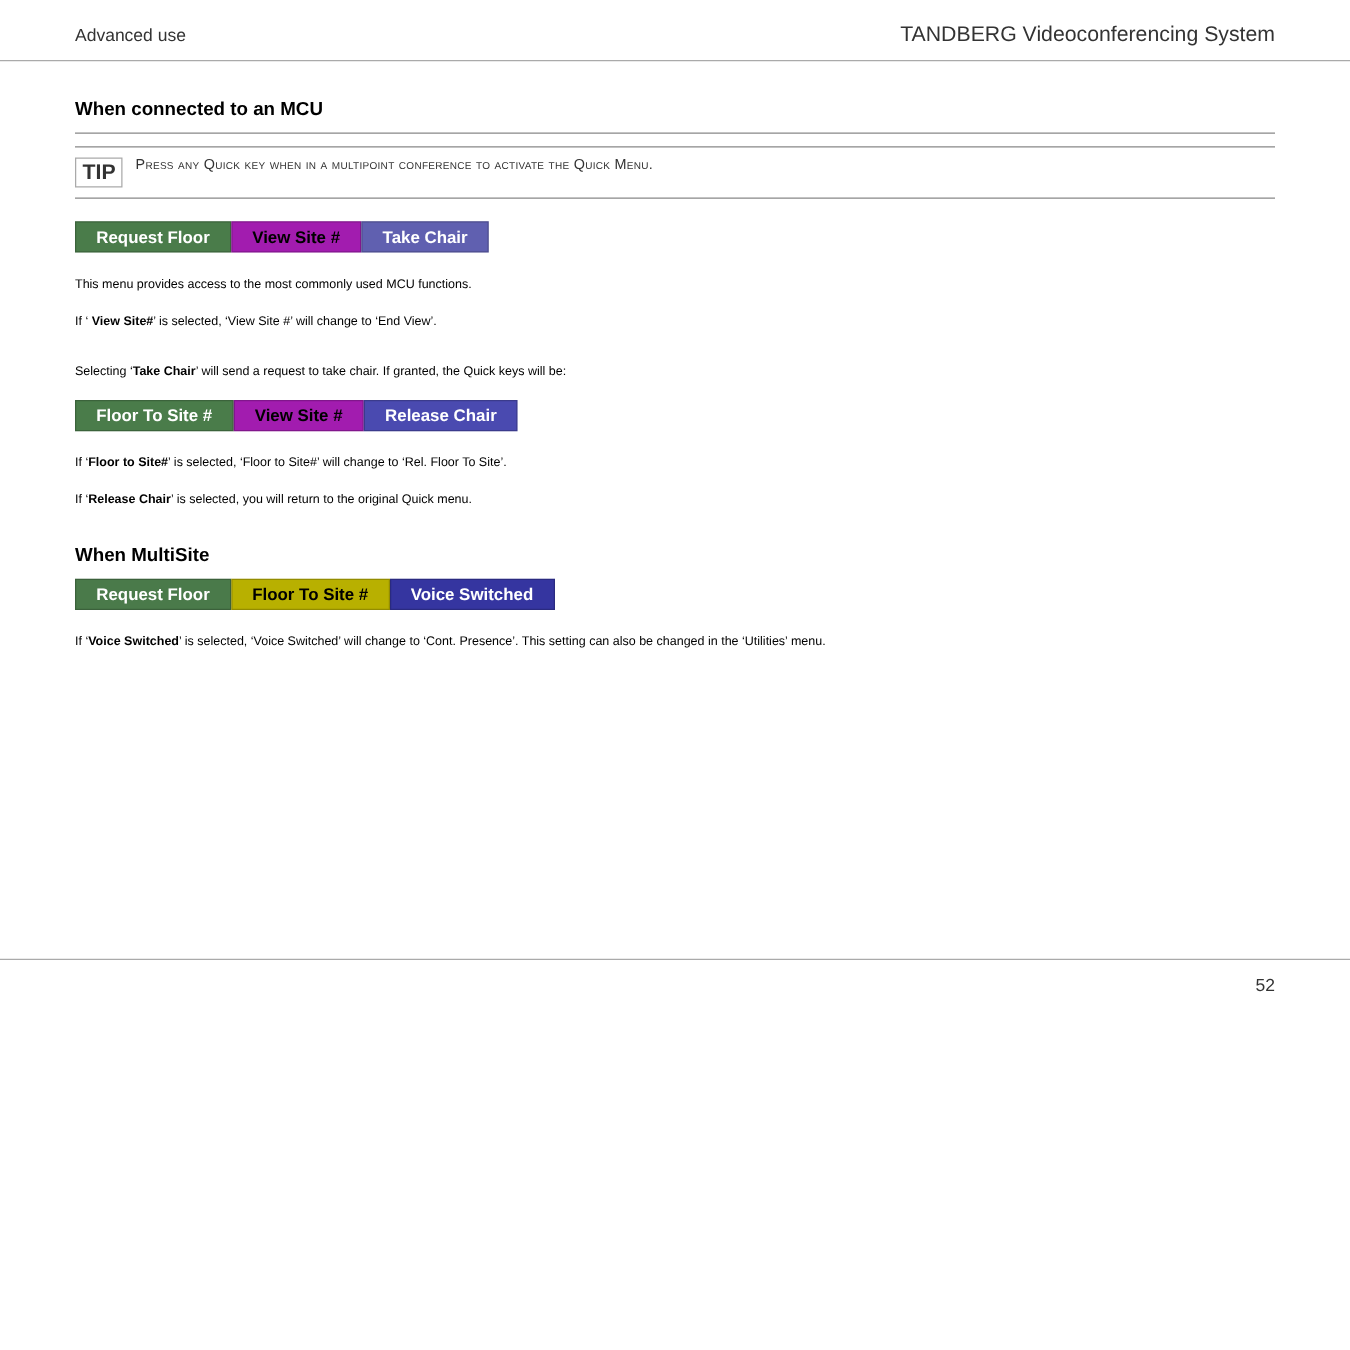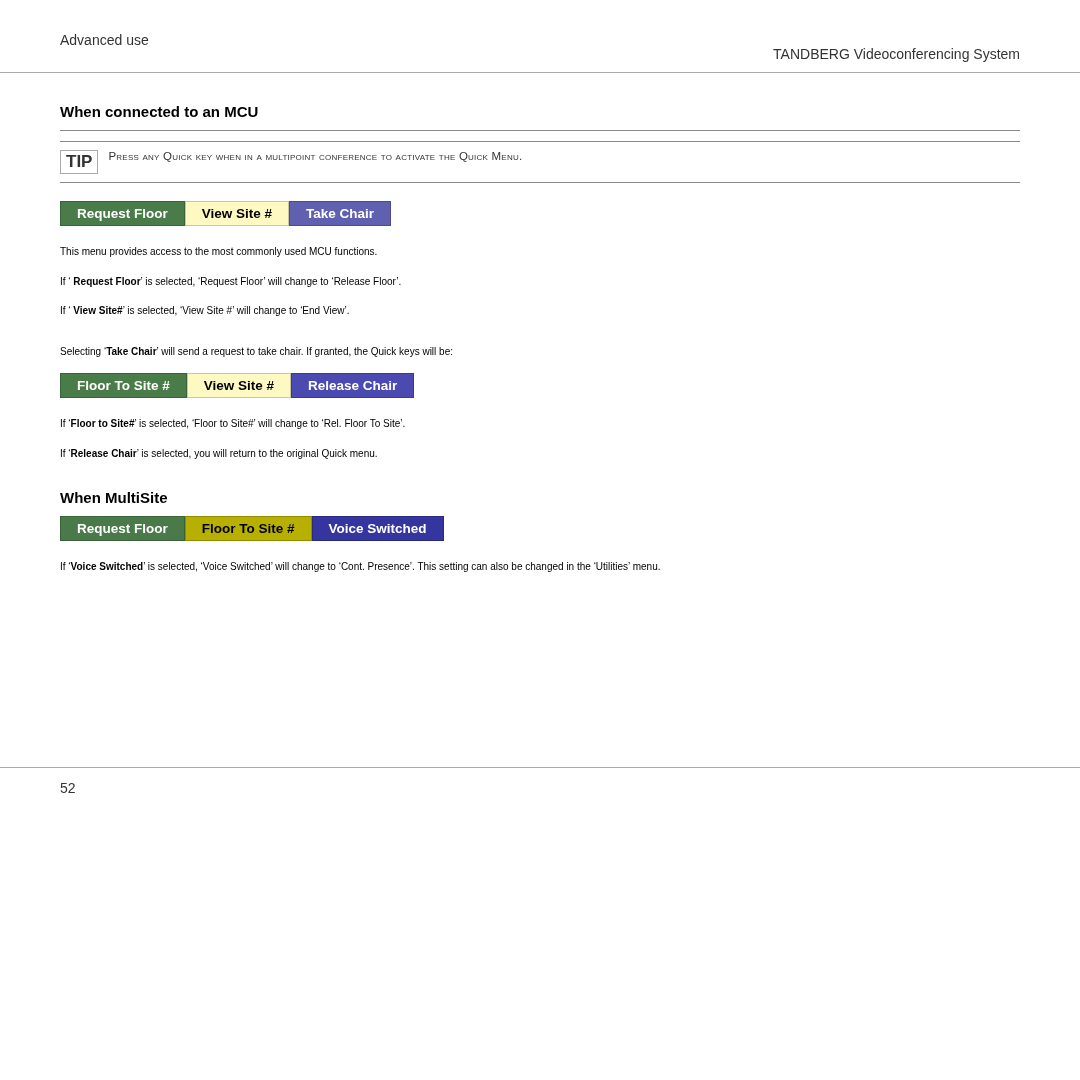--- a/index.html
+++ b/index.html
@@ -27,23 +27,22 @@
       padding: 18px 60px 10px 60px;
       border-bottom: 1px solid #aaaaaa;
     }
 
     .header-left {
       font-size: 14px;
       color: #333;
     }
 
     .header-right {
-      font-size: 14px;
-      color: #333;
-      margin-top: 28px;
+      font-size: 17px;
+      color: #333;
     }
 
     .content {
       padding: 30px 60px 20px 60px;
       flex: 1;
     }
 
     .section-title {
       font-size: 20px;
       font-weight: bold;
@@ -102,38 +101,38 @@
       font-size: 13.5px;
       font-weight: bold;
       color: #fff;
       border: 1px solid rgba(0,0,0,0.2);
       cursor: default;
       font-family: Arial, sans-serif;
       white-space: nowrap;
     }
 
     .btn-green { background: #4a7c4a; }
-    .btn-yellow { background: #fef9c3; color: #000; }
+    .btn-yellow { background: #a21caf; color: #000; }
     .btn-purple { background: #6060b0; }
     .btn-blue { background: #4a4ab0; }
 
     .para {
       margin-bottom: 14px;
       line-height: 1.55;
       font-size: 10px;
     }
 
     .when-multisite {
       margin-top: 28px;
     }
 
     .footer {
       border-top: 1px solid #aaaaaa;
       padding: 12px 60px;
-      text-align: left;
+      text-align: right;
       font-size: 14px;
       color: #333;
     }
   </style>
 </head>
 <body>
 
 <div class="page-container">
 
   <div class="header">
@@ -154,23 +153,20 @@
     </div>
 
     <div class="button-row">
       <button class="btn btn-green">Request Floor</button>
       <button class="btn btn-yellow">View Site #</button>
       <button class="btn btn-purple">Take Chair</button>
     </div>
 
     <p class="para">This menu provides access to the most commonly used MCU functions.</p>
 
-    <p class="para">
-      <span>If ‘ </span><strong>Request Floor</strong><span>’ is selected, ‘Request Floor’ will change to ‘Release Floor’.</span>
-    </p>
 
     <p class="para">
       <span>If ‘ </span><strong>View Site#</strong><span>’ is selected, ‘View Site #’ will change to ‘End View’.</span>
     </p>
 
     <p class="para" style="margin-top:25px;">
       <span>Selecting ‘</span><strong>Take Chair</strong><span>’ will send a request to take chair. If granted, the Quick keys will be:</span>
     </p>
 
     <div class="button-row">

